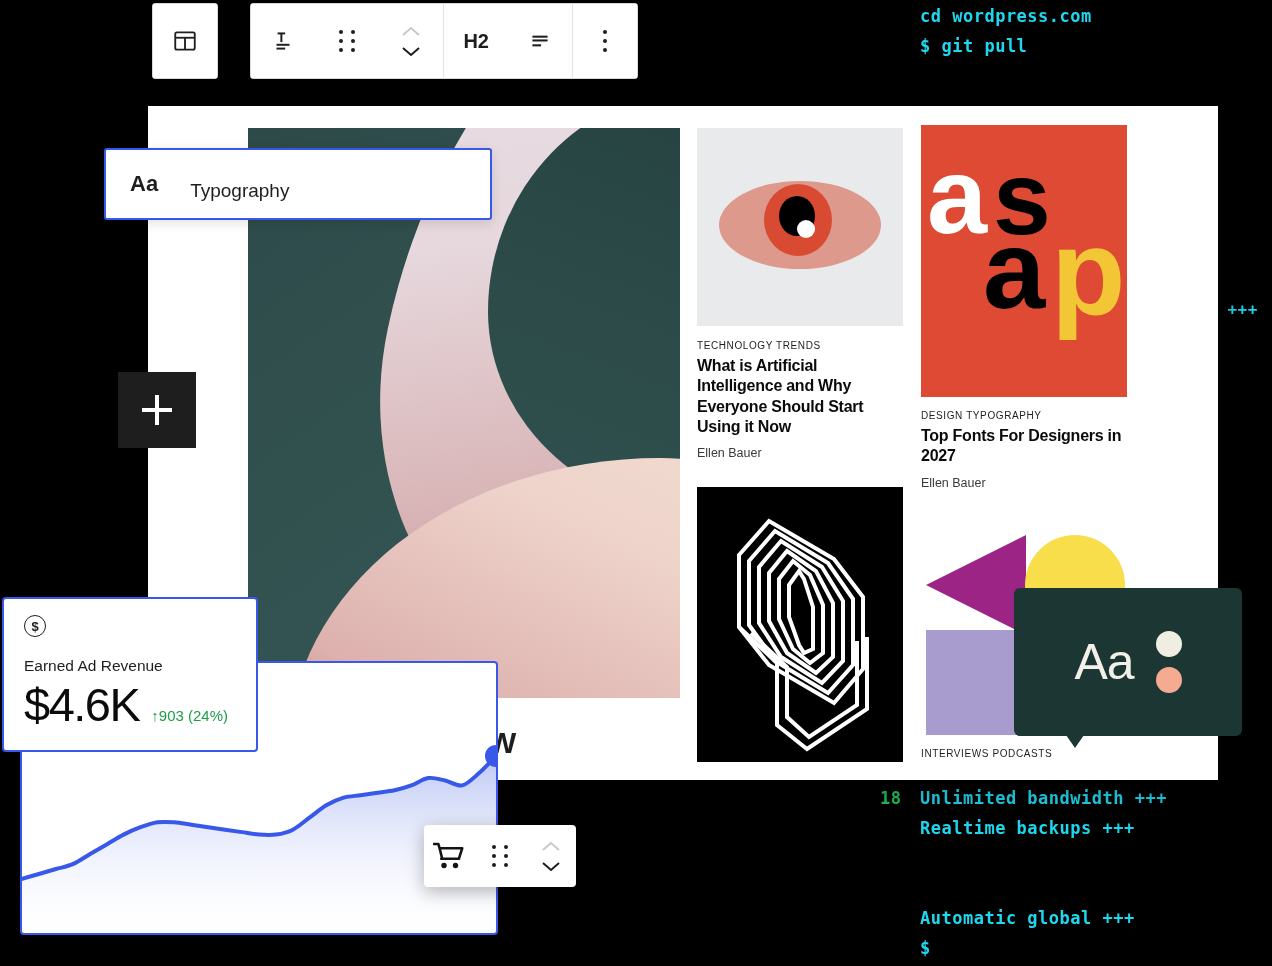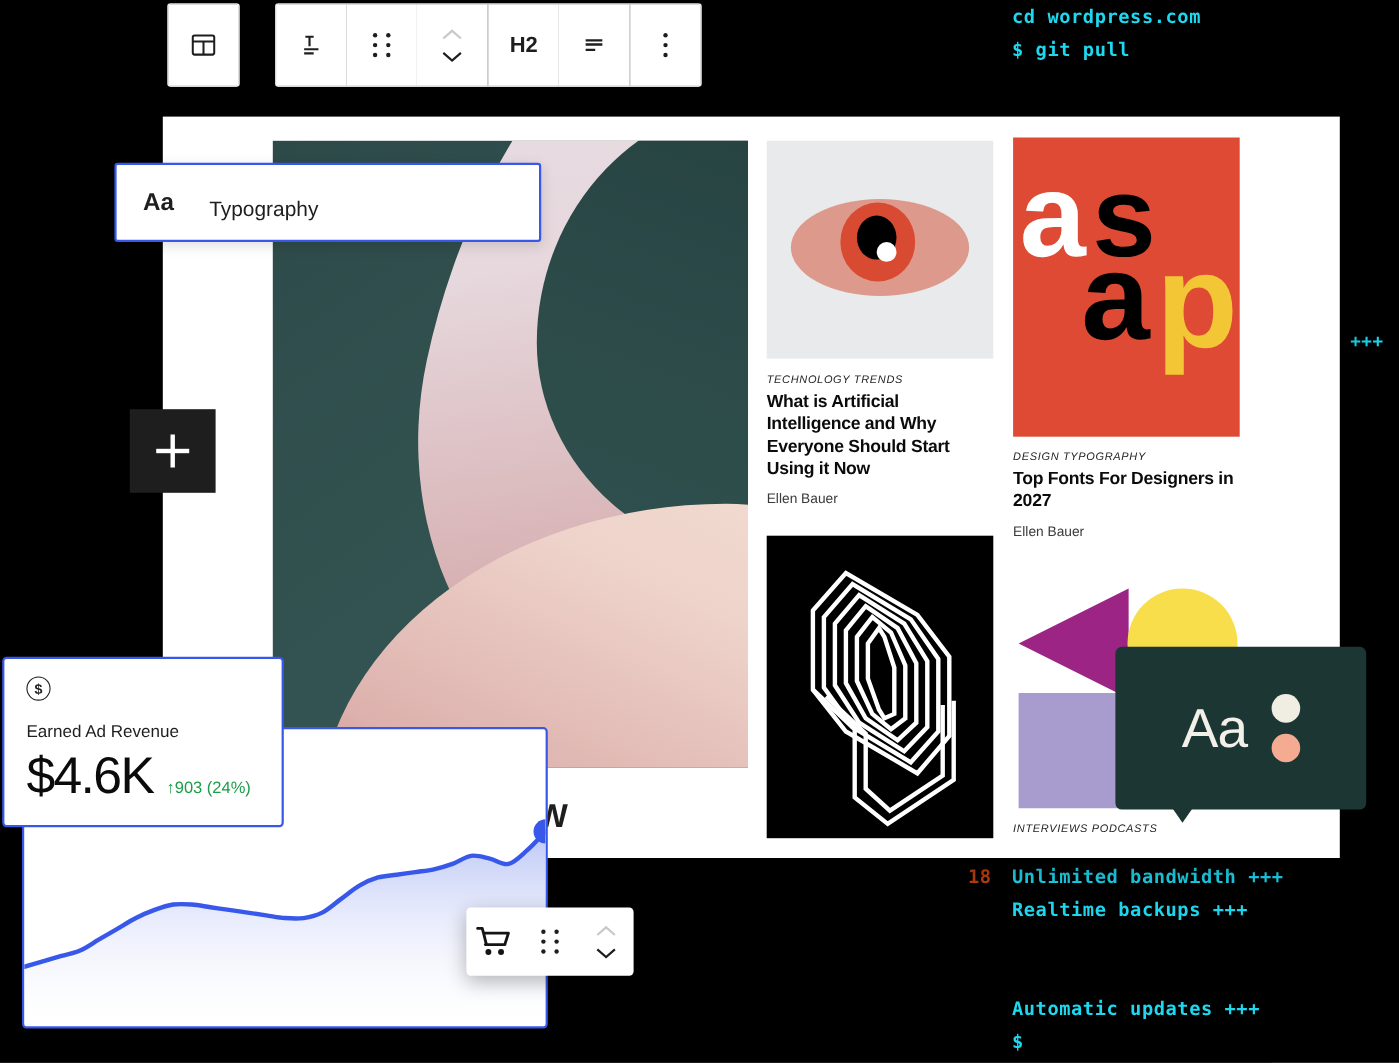--- a/index.html
+++ b/index.html
@@ -14,26 +14,26 @@
   
   .term {
     position: absolute;
     font-family: "DejaVu Sans Mono", monospace;
     font-size: 17px;
     font-weight: 700;
     color: #1ED8F0;
     letter-spacing: 0.5px;
     white-space: nowrap;
   }
-  .term .num { color: #c2410c; margin-right: 22px; display: inline-block; width: 18px; }
+  .term .num { color: #22c55e; margin-right: 22px; display: inline-block; width: 18px; }
 
   
   .tb-group {
     position: absolute;
-    background: #737373;
+    background: #15803d;
     border: 1px solid #d8d8d8;
     border-radius: 3px;
     display: flex;
     align-items: stretch;
     box-shadow: 0 2px 6px rgba(0,0,0,0.18);
   }
   .tb-btn {
     width: 64px; height: 74px;
     display: flex; align-items: center; justify-content: center;
     background: #fff;
@@ -88,21 +88,21 @@
   .wp-mark {
     position: absolute; left: 340px; top: 622px;
     font-size: 30px; font-weight: 700; color: #1e1e1e; line-height: 1;
     font-family: "Liberation Sans", sans-serif;
   }
 
   
   .card { position: absolute; }
   .kicker {
     font-size: 10px; letter-spacing: 0.6px; color: #1e1e1e; font-weight: 400;
-    margin-bottom: 5px; text-transform: uppercase; font-style: italic;
+    margin-bottom: 5px; text-transform: uppercase;
   }
   .headline {
     font-size: 16px; font-weight: 700; line-height: 1.27; color: #0b0b0b;
     letter-spacing: -0.25px;
   }
   .byline { font-size: 12.5px; color: #3a3a3a; margin-top: 9px; }
 
   .eye-img { width: 206px; height: 198px; background: #e8eaec; position: relative; overflow: hidden; }
   .eye-outer { position: absolute; left: 22px; top: 53px; width: 162px; height: 88px;
                background: #dd9a8c; border-radius: 50%; }
@@ -250,21 +250,21 @@
   <div class="term" style="left:880px; top:818px;">
     <span class="num">&nbsp;</span><span>Realtime backups +++</span>
   </div>
   <div class="term" style="left:880px; top:848px;">
     <span class="num">&nbsp;</span><span></span>
   </div>
   <div class="term" style="left:880px; top:878px;">
     <span class="num">&nbsp;</span>
   </div>
   <div class="term" style="left:880px; top:908px;">
-    <span class="num">&nbsp;</span><span>Automatic updates +++</span>
+    <span class="num">&nbsp;</span><span>Automatic global +++</span>
   </div>
   <div class="term" style="left:880px; top:938px;">
     <span class="num">&nbsp;</span><span>$</span>
   </div>
 
   <div id="panel">
 
     <div id="hero">
       <div class="blobA"></div>
       <div class="blobB"></div>

